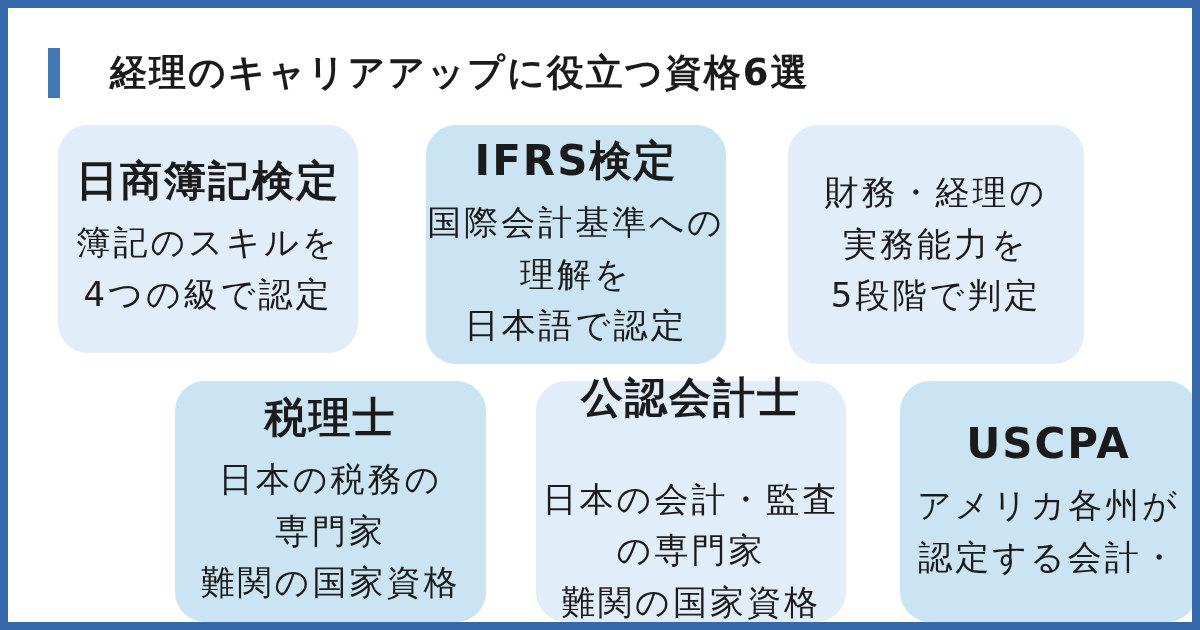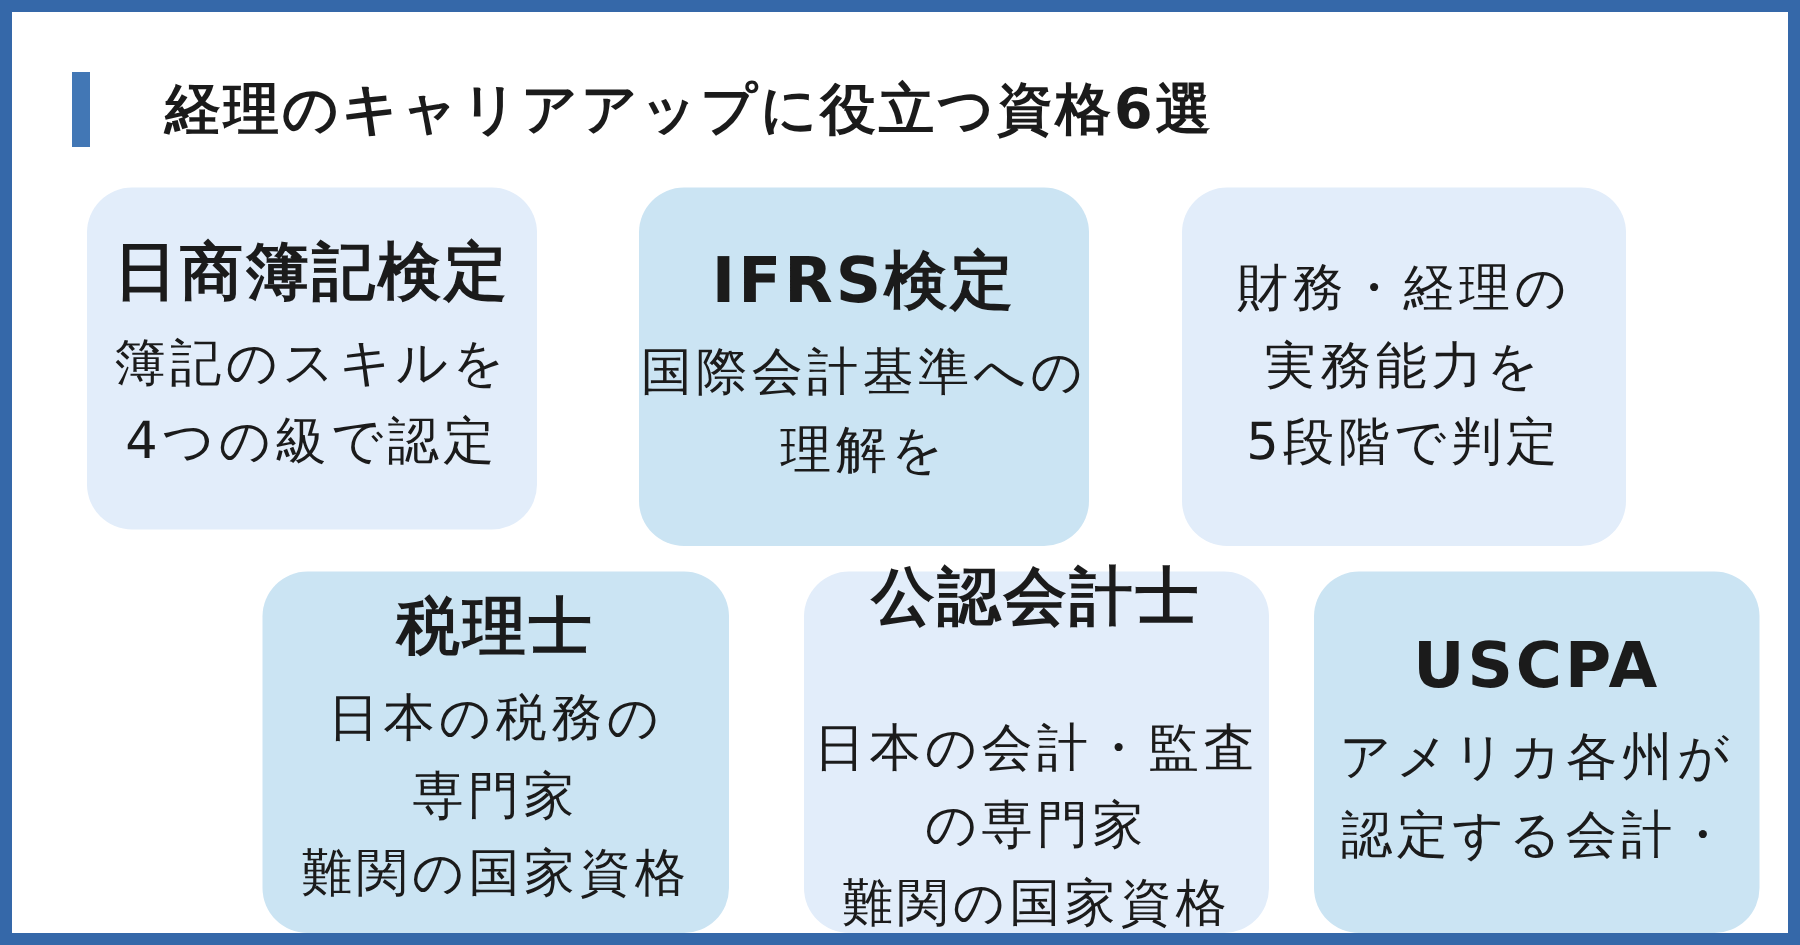--- a/index.html
+++ b/index.html
@@ -68,21 +68,21 @@
     letter-spacing: 3px;
   }
   .card-body .line { display: block; white-space: nowrap; }
 
   
   .card-1 { left:  50px; top: 117px; width: 300px; height: 228px; }
   .card-2 { left: 418px; top: 117px; width: 300px; height: 239px; }
   .card-3 { left: 780px; top: 117px; width: 296px; height: 239px; }
   .card-4 { left: 167px; top: 373px; width: 311px; height: 241px; }
   .card-5 { left: 528px; top: 373px; width: 310px; height: 241px; gap: 39px; }
-  .card-6 { left: 868px; top: 373px; width: 297px; height: 241px; }
+  .card-6 { left: 892px; top: 373px; width: 297px; height: 241px; }
 </style>
 </head>
 <body>
 
 <div class="frame">
 
   <div class="title-row">
     <div class="accent-bar"></div>
     <h1 class="page-title">経理のキャリアアップに役立つ資格6選</h1>
   </div>
@@ -93,20 +93,21 @@
       <span class="line">簿記のスキルを</span>
       <span class="line">4つの級で認定</span>
     </div>
   </div>
 
   <div class="card dark card-2">
     <h2 class="card-title">IFRS検定</h2>
     <div class="card-body">
       <span class="line">国際会計基準への</span>
       <span class="line">理解を</span>
+      <span class="line">日本語で認定</span>
     </div>
   </div>
 
   <div class="card light card-3">
     <div class="card-body">
       <span class="line">財務・経理の</span>
       <span class="line">実務能力を</span>
       <span class="line">5段階で判定</span>
     </div>
   </div>

